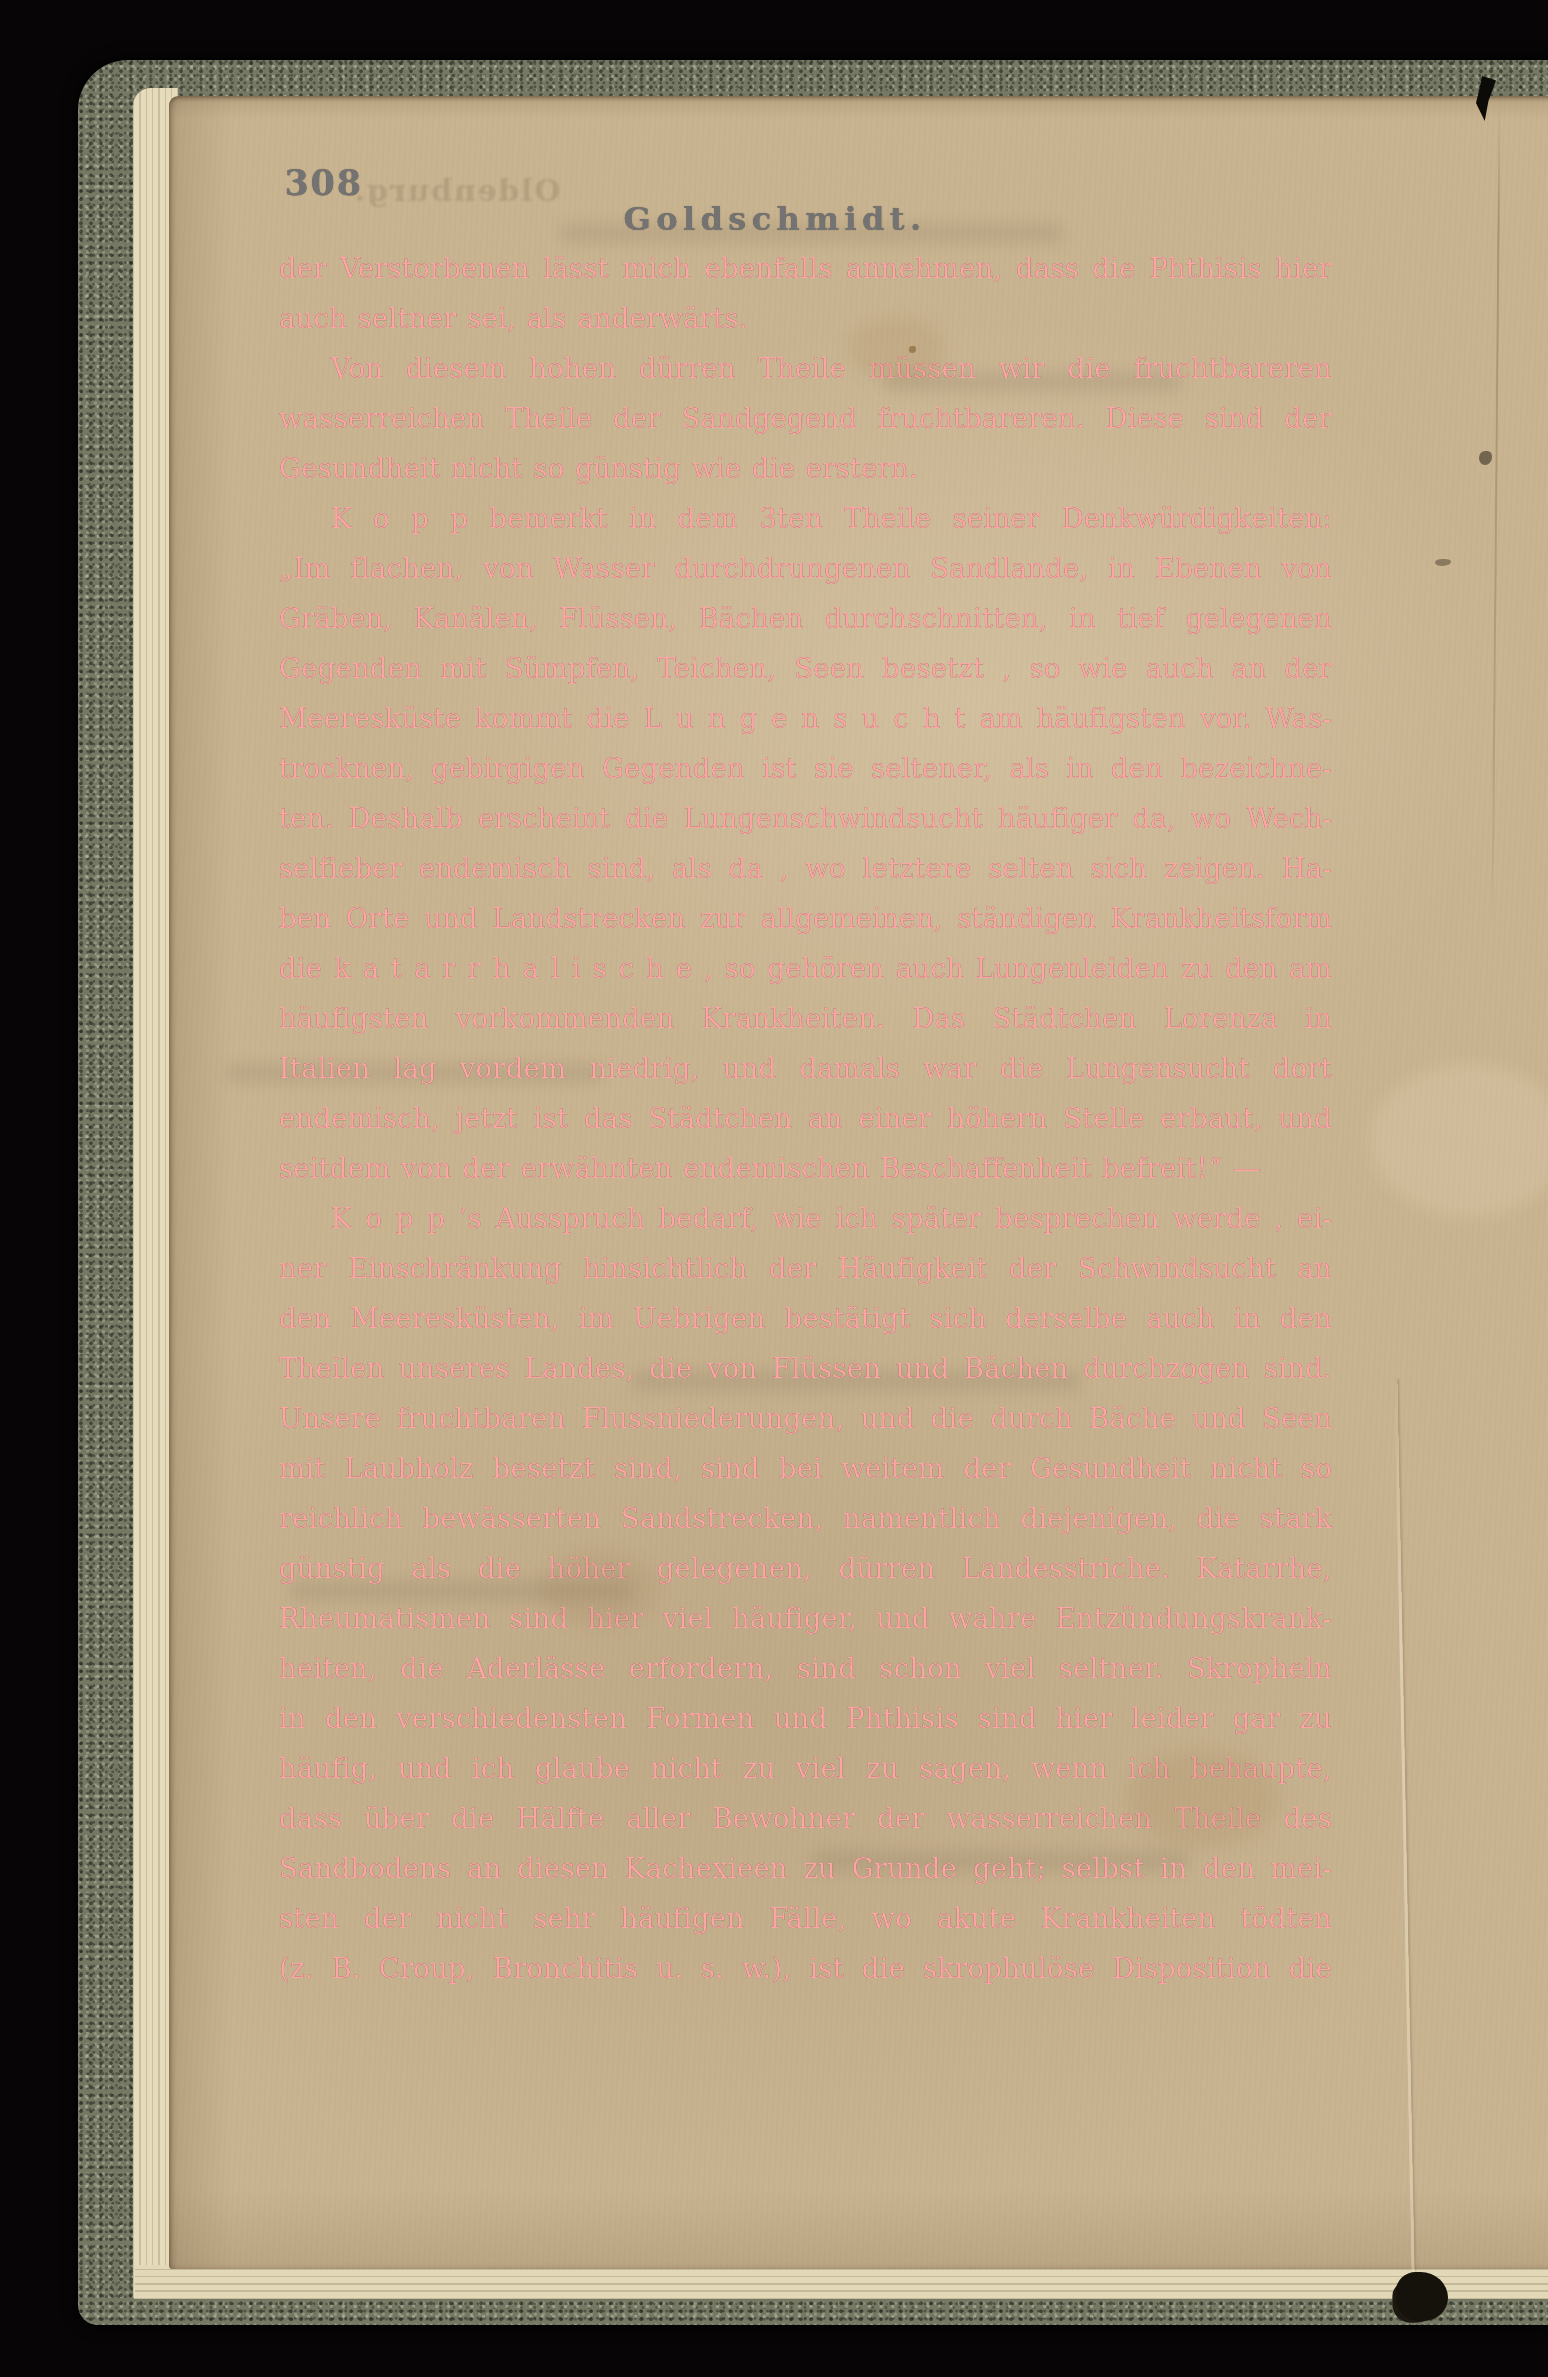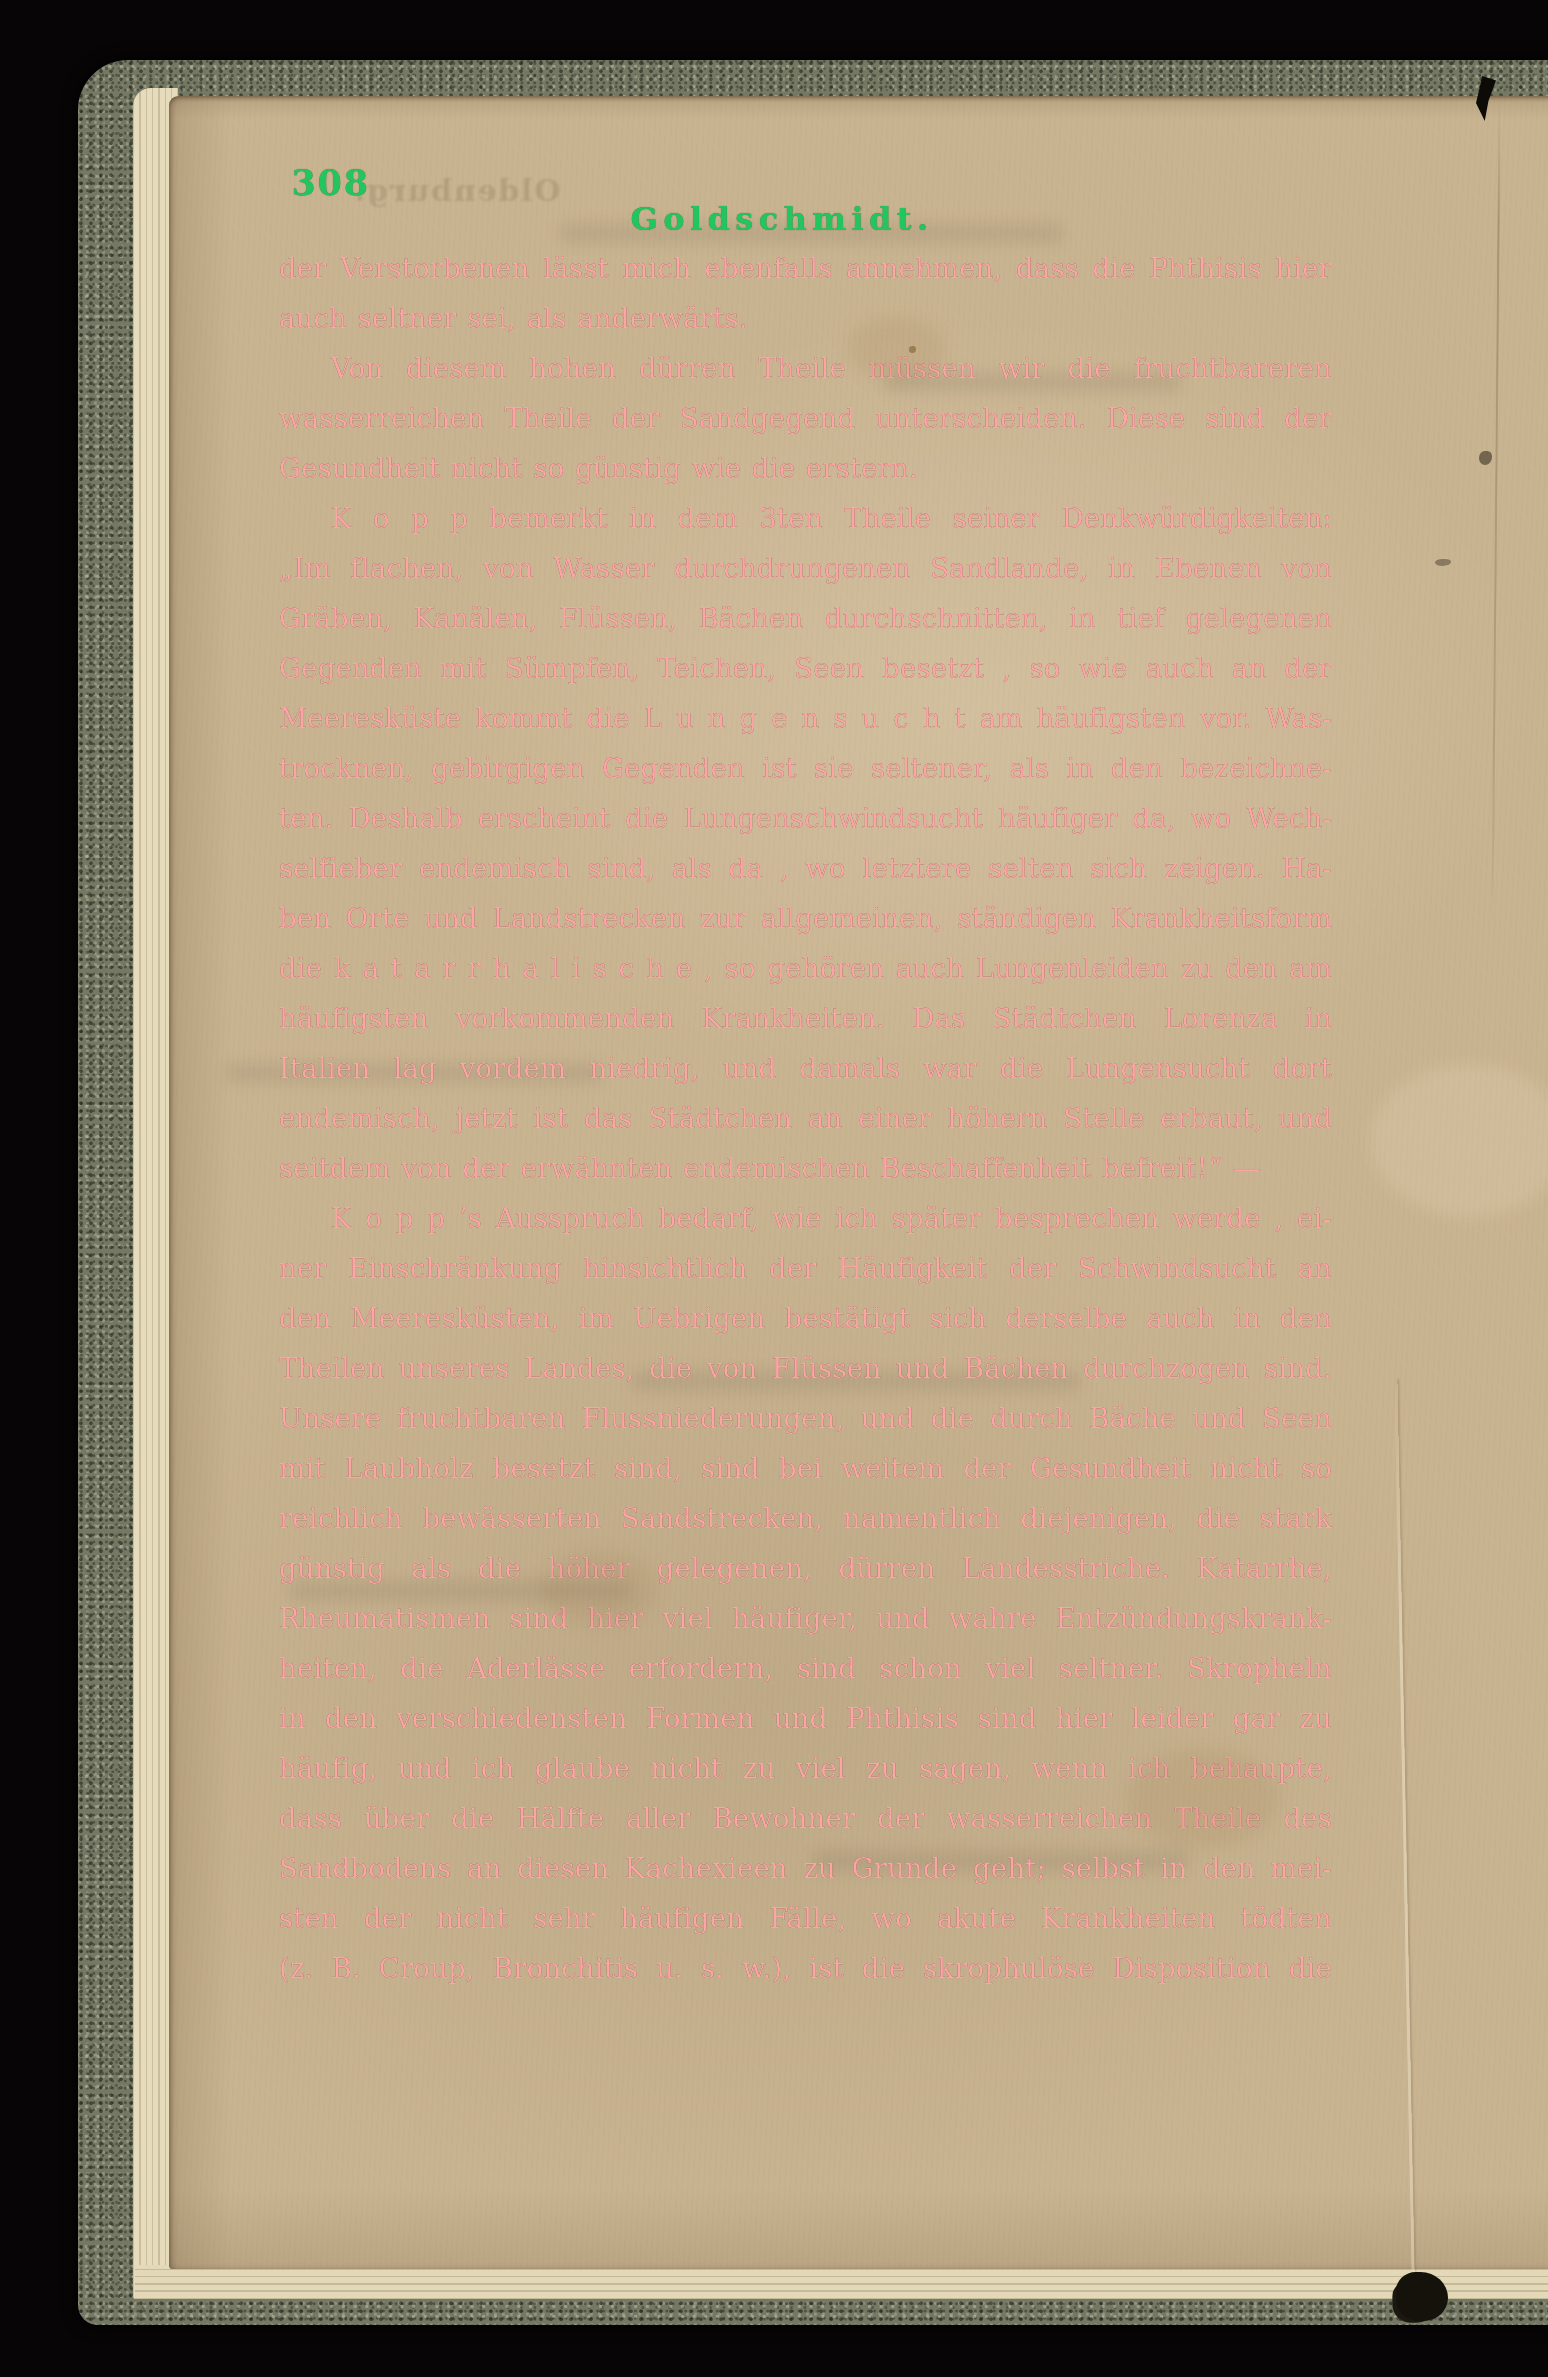--- a/index.html
+++ b/index.html
@@ -42,21 +42,21 @@
       radial-gradient(ellipse 811px 559px at 58% 28%, rgba(255,248,226,.17), transparent 70%),
       radial-gradient(ellipse 992px 685px at 42% 74%, rgba(118,94,60,.12), transparent 75%),
       linear-gradient(90deg, rgba(108,88,58,.20), transparent 63px),
       linear-gradient(0deg, rgba(108,88,58,.16), transparent 81px),
       linear-gradient(180deg, rgba(108,88,58,.18), transparent 23.4px),
       repeating-linear-gradient(93deg, rgba(120,95,60,.03) 0 1.8px, transparent 1.8px 5.4px);
     border-radius:9px 0 0 3.6px;
     box-shadow:inset 3.6px 0 7.2px -1.8px rgba(70,52,30,.45), inset 0 2.7px 4.5px -0.9px rgba(70,52,30,.5);
   }
   
-  .header{position:absolute;left:286px;top:162px;width:1055px;height:49px;color:#22c55e;}
+  .header{position:absolute;left:279px;top:162px;width:1055px;height:49px;color:#737373;}
   .page-number{
     position:absolute;left:5.4px;top:0;font-size:35px;font-weight:bold;letter-spacing:1.8px;
     text-shadow:0 0 0.9px rgba(40,28,14,.6);
   }
   .running-head{
     position:absolute;left:0;right:63px;top:1.8px;text-align:center;
     font-size:32px;font-weight:bold;letter-spacing:5.4px;
     text-shadow:0 0 0.9px rgba(40,28,14,.6);
     margin-top:36px;
   }
@@ -118,21 +118,21 @@
 
   <div class="header">
     <span class="page-number">308</span>
     <span class="running-head">Goldschmidt.</span>
   </div>
 
   <div class="textblock">
       <div class="tline">der Verstorbenen lässt mich ebenfalls annehmen, dass die Phthisis hier</div>
       <div class="tline flush">auch seltner sei, als anderwärts.</div>
       <div class="tline indent">Von diesem hohen dürren Theile müssen wir die fruchtbareren</div>
-      <div class="tline">wasserreichen Theile der Sandgegend unterscheiden. Diese sind der</div>
+      <div class="tline">wasserreichen Theile der Sandgegend fruchtbareren. Diese sind der</div>
       <div class="tline flush">Gesundheit nicht so günstig wie die erstern.</div>
       <div class="tline indent">K o p p bemerkt in dem 3ten Theile seiner Denkwürdigkeiten:</div>
       <div class="tline">„Im flachen, von Wasser durchdrungenen Sandlande, in Ebenen von</div>
       <div class="tline">Gräben, Kanälen, Flüssen, Bächen durchschnitten, in tief gelegenen</div>
       <div class="tline">Gegenden mit Sümpfen, Teichen, Seen besetzt , so wie auch an der</div>
       <div class="tline">Meeresküste kommt die L u n g e n s u c h t am häufigsten vor. Was-</div>
       <div class="tline">trocknen, gebirgigen Gegenden ist sie seltener, als in den bezeichne-</div>
       <div class="tline">ten. Deshalb erscheint die Lungenschwindsucht häufiger da, wo Wech-</div>
       <div class="tline">selfieber endemisch sind, als da , wo letztere selten sich zeigen. Ha-</div>
       <div class="tline">ben Orte und Landstrecken zur allgemeinen, ständigen Krankheitsform</div>

